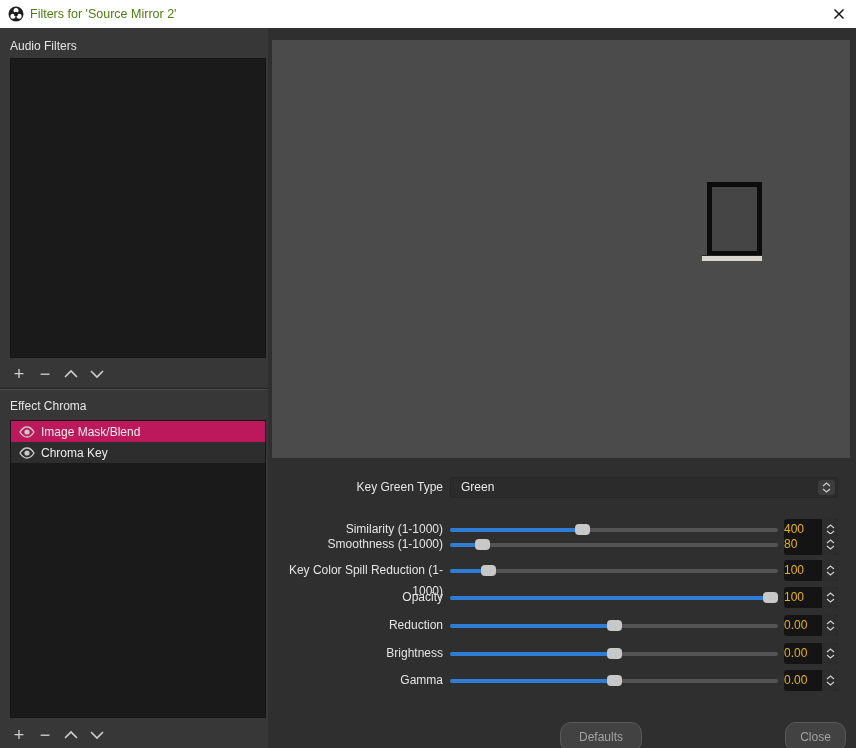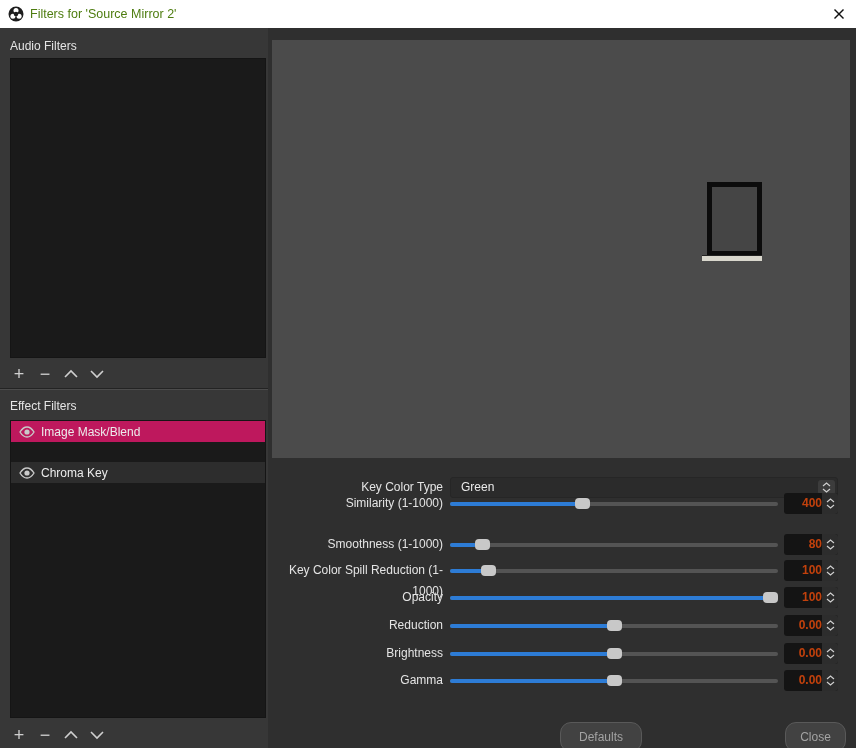--- a/index.html
+++ b/index.html
@@ -20,41 +20,41 @@
   #audio-filters-label { top:11px; }
   #audio-list { position:absolute; left:10px; top:30px; width:256px; height:300px; background: var(--listbox_bg,#1a1a1a); border:1px solid #151515; }
   .list-toolbar { position:absolute; left:8px; height:24px; display:flex; align-items:center; }
   #audio-toolbar { top:334px; }
   #effect-toolbar { top:695px; }
   .tb-btn { width:22px; height:22px; margin-right:4px; background:transparent; border:none; color:#cfcfcf; font-size:18px; line-height:20px; display:flex; align-items:center; justify-content:center; cursor:pointer; font-family:"Liberation Sans",sans-serif; }
   #filters-separator { position:absolute; left:0; top:360px; width:268px; height:2px; border-top:1px solid #232323; border-bottom:1px solid #4c4c4c; }
   #effect-filters-label { top:371px; }
   #effect-list { position:absolute; left:10px; top:392px; width:256px; height:298px; background: var(--listbox_bg,#1a1a1a); border:1px solid #151515; }
   .filteritem { position:relative; height:21px; display:flex; align-items:center; background:#be185d; cursor:pointer; }
-  .filteritem.selected { background: var(--selected_row_bg,#2d2d2d); margin-top: 20px; }
+  .filteritem.selected { background: var(--selected_row_bg,#2d2d2d); }
   .filteritem .eye { width:16px; height:12px; margin:0 6px 0 8px; display:inline-flex; }
   .filteritem .fname { color:#ececec; }
   
   #right-region { position:absolute; left:268px; top:28px; width:588px; height:720px; background: var(--settings_bg,#2f2f2f); }
   #preview { position:absolute; left:4px; top:12px; width:578px; height:418px; background: var(--preview_bg,#4b4b4b); }
   #preview-tablet { position:absolute; left:435px; top:142px; width:55px; height:74px; background:#454545; border:5px solid #0c0c0c; }
   #preview-tablet-base { position:absolute; left:430px; top:215px; width:60px; height:6px; background:#d9d7cd; border-top:1px solid #222; }
   
   #settings-rows { position:absolute; left:4px; top:430px; width:584px; height:262px; }
   .srow { position:absolute; left:0; width:566px; height:21px; }
   .rowlabel { position:absolute; left:0; top:0; width:171px; height:21px; line-height:21px; text-align:right; color:#e4e4e4; }
   .dropdown { position:absolute; left:178px; top:0; width:388px; height:21px; background:#2b2b2b; border:1px solid #262626; border-radius:3px; cursor:pointer; }
   .ddvalue { position:absolute; left:10px; top:0; line-height:19px; color:#eaeaea; }
   .ddspin { position:absolute; right:2px; top:2px; width:17px; height:15px; background:#3c3c3c; border-radius:3px; display:flex; flex-direction:column; align-items:center; justify-content:center; gap:1px; }
   .sliderzone { position:absolute; left:178px; top:0; width:328px; height:21px; cursor:pointer; }
   .track { position:absolute; left:0; top:9px; width:328px; height:4px; background:#545454; border-radius:2px; }
   .fill { position:absolute; left:0; top:9px; height:4px; background: var(--accent_blue,#2d7cd6); border-radius:2px; }
   .handle { position:absolute; top:5px; width:15px; height:11px; background: var(--slider_handle,#c8c8c8); border-radius:4px; }
   .valunit { position:absolute; left:512px; top:0; width:54px; height:21px; background:#141414; border-radius:3px; overflow:hidden; display:flex; cursor:text; }
-  .valnum { flex:1; text-align:right; line-height:21px; color:#c2410c;font-weight:bold; }
+  .valnum { flex:1; text-align:left; line-height:21px; color:#eab308; }
   .valspin { width:16px; background:#2d2d2d; display:flex; flex-direction:column; align-items:center; justify-content:center; gap:1px; cursor:pointer; }
   
   .dlg-btn { position:absolute; top:694px; height:30px; background:#424242; border:1px solid #595959; border-radius:11px; color:#a3a3a3; font-size:12px; font-family:"Liberation Sans",sans-serif; cursor:pointer; }
   #defaults-btn { left:292px; width:82px; }
   #close-dialog-btn { left:517px; width:61px; }
 </style>
 </head>
 <body>
 
 <div id="window">
@@ -92,21 +92,21 @@
       </button>
       <button class="tb-btn">
         <svg width="16" height="10" viewBox="0 0 16 10">
             <polyline points="2,2 8,8 14,2" fill="none" stroke="#cfcfcf" stroke-width="1.6"></polyline>
           </svg>
       </button>
     </div>
 
     <div id="filters-separator"></div>
 
-    <div class="section-label" id="effect-filters-label">Effect Filters</div>
+    <div class="section-label" id="effect-filters-label">Effect Chroma</div>
     <div id="effect-list">
         <div class="filteritem">
           <span class="eye">
             <svg width="16" height="12" viewBox="0 0 16 12">
               <path d="M1 6 C3.5 2 6 1 8 1 C10 1 12.5 2 15 6 C12.5 10 10 11 8 11 C6 11 3.5 10 1 6 Z" fill="none" stroke="#c9c9c9" stroke-width="1.4"></path>
               <circle cx="8" cy="6" r="2.6" fill="#c9c9c9"></circle>
             </svg>
           </span>
           <span class="fname">Image Mask/Blend</span>
         </div>
@@ -138,34 +138,34 @@
   </div>
 
   <div id="right-region">
     <div id="preview">
       <div id="preview-tablet"></div>
       <div id="preview-tablet-base"></div>
     </div>
 
     <div id="settings-rows">
         <div class="srow" style="top: 19px;">
-          <div class="rowlabel">Key Color Type</div>
+          <div class="rowlabel">Key Green Type</div>
           <div class="dropdown">
             <span class="ddvalue">Green</span>
             <span class="ddspin">
               <svg width="9" height="5" viewBox="0 0 9 5">
                 <polyline points="1,4 4.5,1 8,4" fill="none" stroke="#cfcfcf" stroke-width="1.2"></polyline>
               </svg>
               <svg width="9" height="5" viewBox="0 0 9 5">
                 <polyline points="1,1 4.5,4 8,1" fill="none" stroke="#cfcfcf" stroke-width="1.2"></polyline>
               </svg>
             </span>
           </div>
         </div>
-        <div class="srow" style="top: 35px;">
+        <div class="srow" style="top: 61px;">
           <div class="rowlabel">Similarity (1-1000)</div>
           <div class="sliderzone">
             <div class="track"></div>
             <div class="fill" style="width: 131px;"></div>
             <div class="handle" style="left: 125px;"></div>
           </div>
           <div class="valunit">
             <span class="valnum">400</span>
             <span class="valspin">
               <svg width="9" height="5" viewBox="0 0 9 5">

